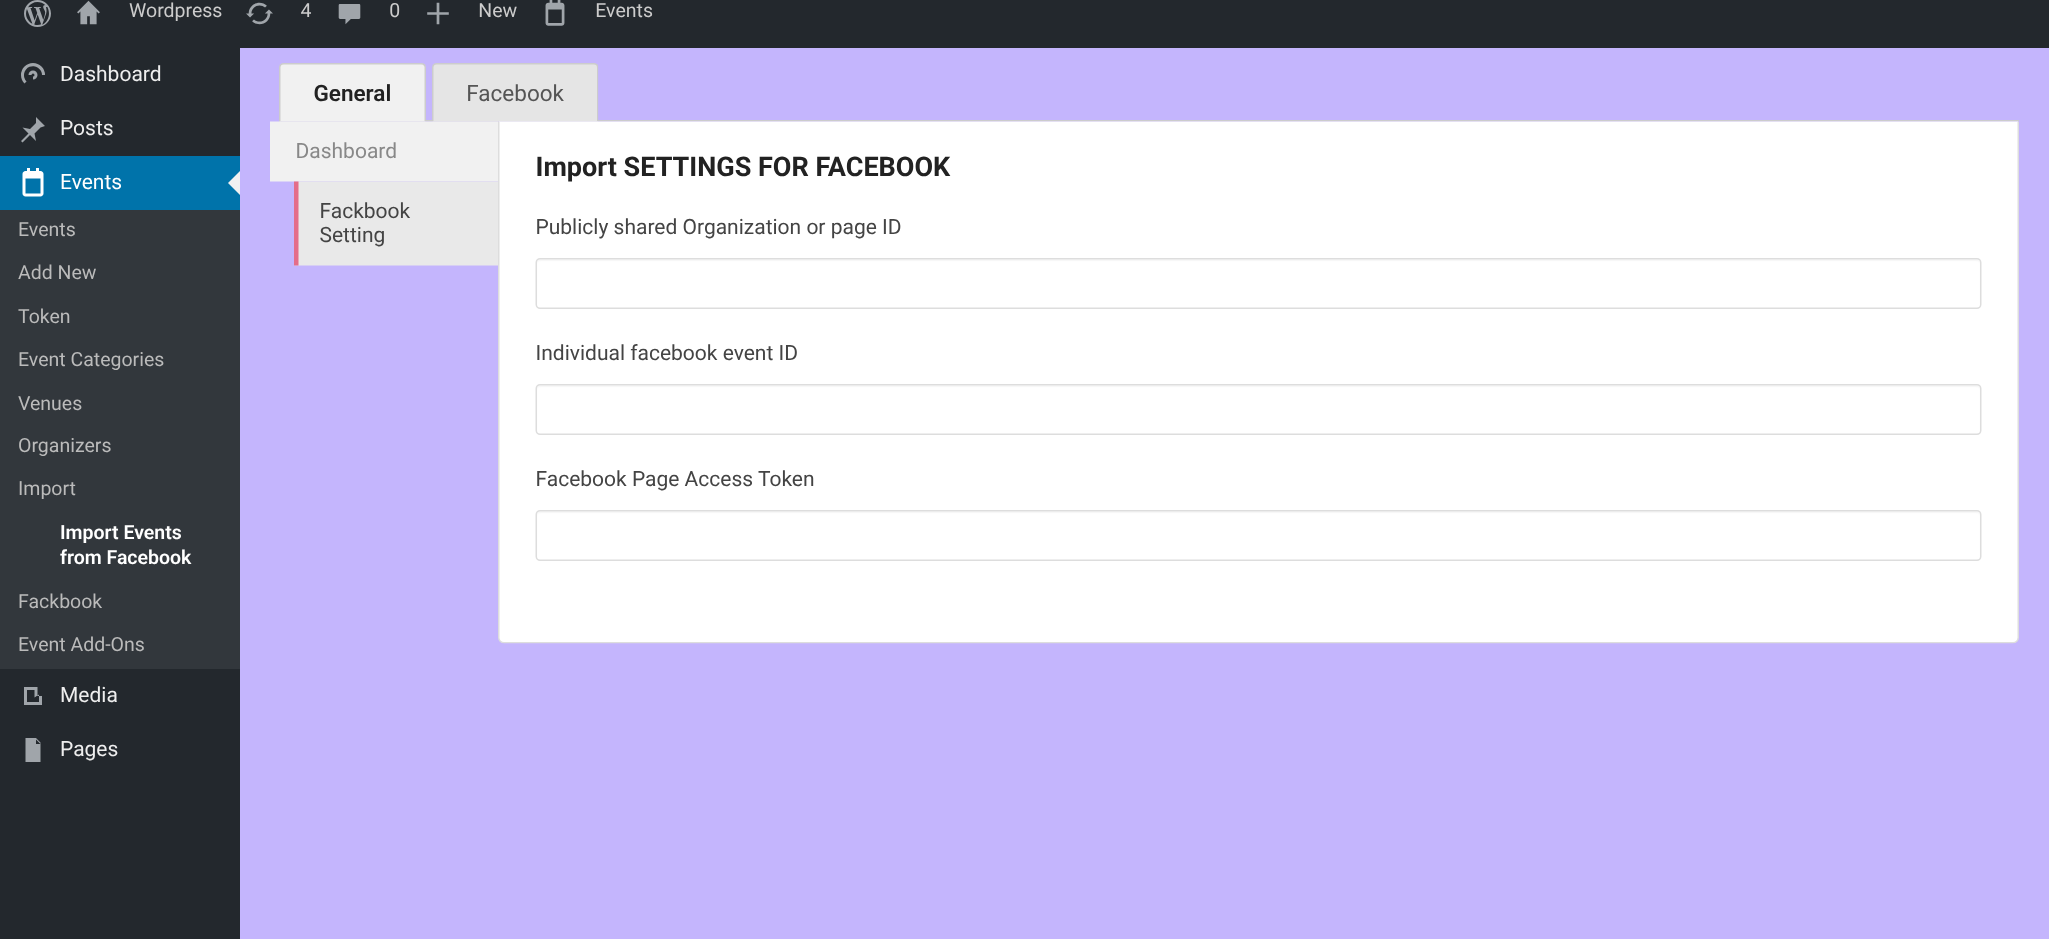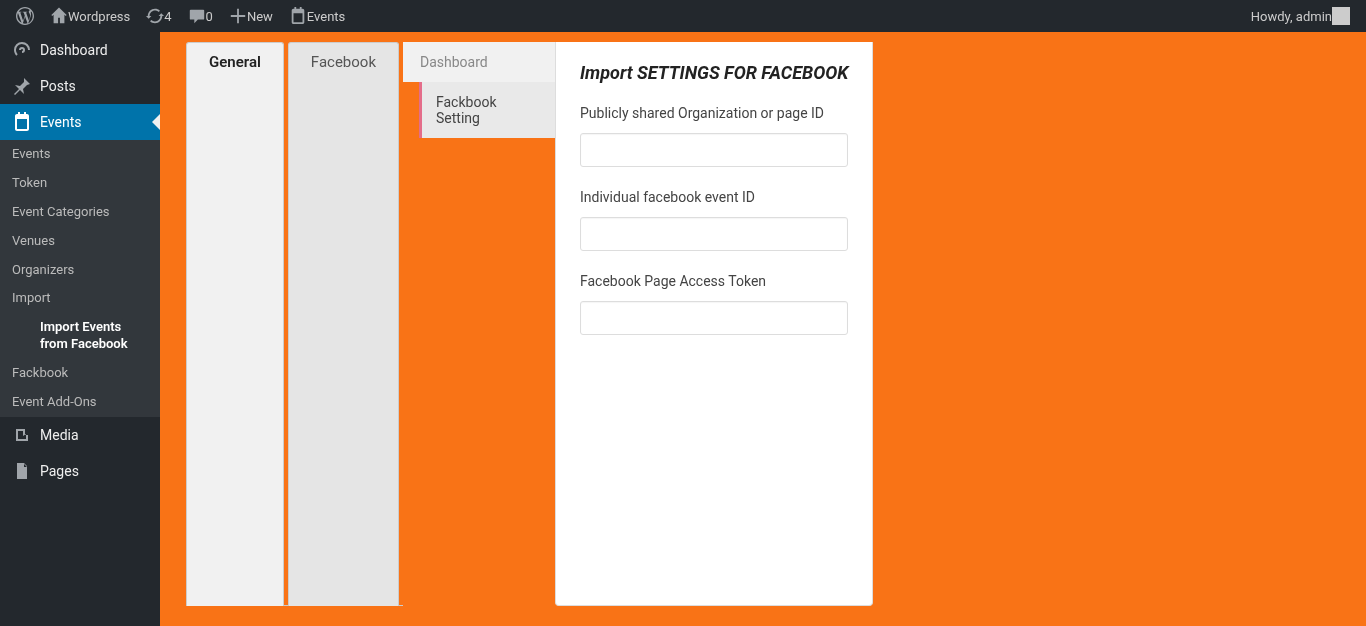--- a/index.html
+++ b/index.html
@@ -1,51 +1,51 @@
 <!DOCTYPE html>
 <html><head>
 <meta charset="utf-8">
 <style>
   * { box-sizing: border-box; margin: 0; padding: 0; }
   html, body { width: 1366px; height: 626px; font-family: -apple-system, BlinkMacSystemFont, "Segoe UI", Roboto, Arial, sans-serif; overflow: hidden; background: #f1f1f1; }
   
   .adminbar { height: 32px; background: #23282d; color: #ccc; display: flex; align-items: center; font-size: 13px; padding: 0 8px; justify-content: space-between; }
   .adminbar-left, .adminbar-right { display: flex; align-items: center; gap: 0; }
-  .ab-item { display: flex; align-items: center; padding: 0 8px; height: 32px; cursor: pointer; gap: 0; color: #ccc; }
+  .ab-item { display: flex; padding: 0 8px; height: 32px; cursor: pointer; gap: 18px; color: #ccc; }
   .ab-item svg { width: 18px; height: 18px; fill: #a0a5aa; }
   .ab-count { color: #ccc; }
   .ab-avatar { width: 18px; height: 18px; background: #ccc; }
   
   .layout { display: flex; height: calc(626px - 32px); }
   .sidemenu { width: 160px; background: #23282d; color: #eee; font-size: 14px; overflow-y: auto; }
   .menu-item { display: flex; align-items: center; gap: 8px; padding: 8px 12px; cursor: pointer; color: #eee; }
   .menu-item svg { width: 20px; height: 20px; fill: #a0a5aa; }
   .menu-item.top { font-size: 14px; }
   .menu-item.current { background: #0073aa; color: #fff; position: relative; }
   .menu-item.current svg { fill: #fff; }
   .menu-item.current::after {
     content: ""; position: absolute; right: 0; top: 50%; transform: translateY(-50%);
     border: 8px solid transparent; border-right-color: #f1f1f1;
   }
   .submenu { background: #32373c; }
   .sub-item { padding: 6px 12px 6px 12px; font-size: 13px; color: #bbb; cursor: pointer; line-height: 1.3; }
   .sub-item.active { color: #fff; font-weight: 600; padding-left: 40px; }
   
-  .content { flex: 1; background: #f97316; padding: 10px 20px 20px 20px; display: flex; flex-direction: row; overflow-y: auto; }
+  .content { flex: 1; background: #c4b5fd; padding: 10px 20px 20px 20px; display: flex; flex-direction: column; overflow-y: auto; }
   
   .tabs { display: flex; border-bottom: 1px solid #ccc; margin-left: 6px; }
   .tab { padding: 10px 22px; font-size: 15px; background: #e5e5e5; border: 1px solid #ccc; border-bottom: none; margin-right: 4px; margin-bottom: -1px; cursor: pointer; color: #555; border-radius: 3px 3px 0 0; }
   .tab.active { background: #f1f1f1; font-weight: 600; color: #222; }
   
   .tabbody { display: flex; }
   .subtabs { width: 152px; padding-top: 0; }
   .subtab { padding: 12px 14px; font-size: 14px; color: #888; cursor: pointer; border-left: 3px solid transparent; background: #f1f1f1; }
   .subtab.active { background: #e9e9e9; border-left: 3px solid #e46d8a; color: #444; margin-left: 16px; }
   .panel { flex: 1; background: #fff; border: 1px solid #ddd; border-top: none; border-radius: 0 0 4px 4px; padding: 20px 24px 32px 24px; }
-  .panel h2 { font-size: 18px; font-weight: 700; margin-bottom: 22px; color: #222; font-style: italic; }
+  .panel h2 { font-size: 18px; font-weight: 700; margin-bottom: 22px; color: #222; }
   .field-label { font-size: 14px; color: #444; margin-bottom: 12px; display: block; }
   .field-input { width: 100%; height: 34px; border: 1px solid #ddd; border-radius: 3px; padding: 4px 10px; font-size: 14px; box-shadow: inset 0 1px 1px rgba(0,0,0,0.04); margin-bottom: 22px; }
   .btn-row { text-align: center; margin-top: 8px; }
   .save-btn { background: #ec6081; color: #fff; border: none; padding: 14px 26px; font-size: 14px; letter-spacing: 0.5px; cursor: pointer; border-radius: 2px; }
 </style>
 </head>
 <body>
 
 <div class="adminbar">
   <div class="adminbar-left">
@@ -78,26 +78,20 @@
         </svg>
       <span>New</span>
     </div>
     <div class="ab-item">
       <svg viewBox="0 0 20 20">
           <path d="M15 2h-1V0h-2v2H8V0H6v2H5C3.9 2 3 2.9 3 4v13c0 1.1.9 2 2 2h10c1.1 0 2-.9 2-2V4c0-1.1-.9-2-2-2zm0 15H5V7h10v10z"></path>
         </svg>
       <span>Events</span>
     </div>
   </div>
-  <div class="adminbar-right">
-    <div class="ab-item">
-      <span>Howdy, admin</span>
-      <span class="ab-avatar"></span>
-    </div>
-  </div>
 </div>
 
 <div class="layout">
   <div class="sidemenu">
     <div class="menu-item top">
       <svg viewBox="0 0 20 20">
           <path d="M10 2a8 8 0 00-8 8c0 2.2.9 4.2 2.3 5.7l1.4-1.4A6 6 0 1116 10h2a8 8 0 00-8-8zm0 5a3 3 0 00-3 3h2a1 1 0 111 1v2a3 3 0 000-6z"></path>
         </svg>
       <span>Dashboard</span>
     </div>
@@ -108,20 +102,21 @@
       <span>Posts</span>
     </div>
     <div class="menu-item top current">
       <svg viewBox="0 0 20 20">
           <path d="M15 2h-1V0h-2v2H8V0H6v2H5C3.9 2 3 2.9 3 4v13c0 1.1.9 2 2 2h10c1.1 0 2-.9 2-2V4c0-1.1-.9-2-2-2zm0 15H5V7h10v10z"></path>
         </svg>
       <span>Events</span>
     </div>
     <div class="submenu">
       <div class="sub-item">Events</div>
+      <div class="sub-item">Add New</div>
       <div class="sub-item">Token</div>
       <div class="sub-item">Event Categories</div>
       <div class="sub-item">Venues</div>
       <div class="sub-item">Organizers</div>
       <div class="sub-item">Import</div>
       <div class="sub-item active">Import Events from Facebook</div>
       <div class="sub-item">Fackbook</div>
       <div class="sub-item">Event Add-Ons</div>
     </div>
     <div class="menu-item top">

